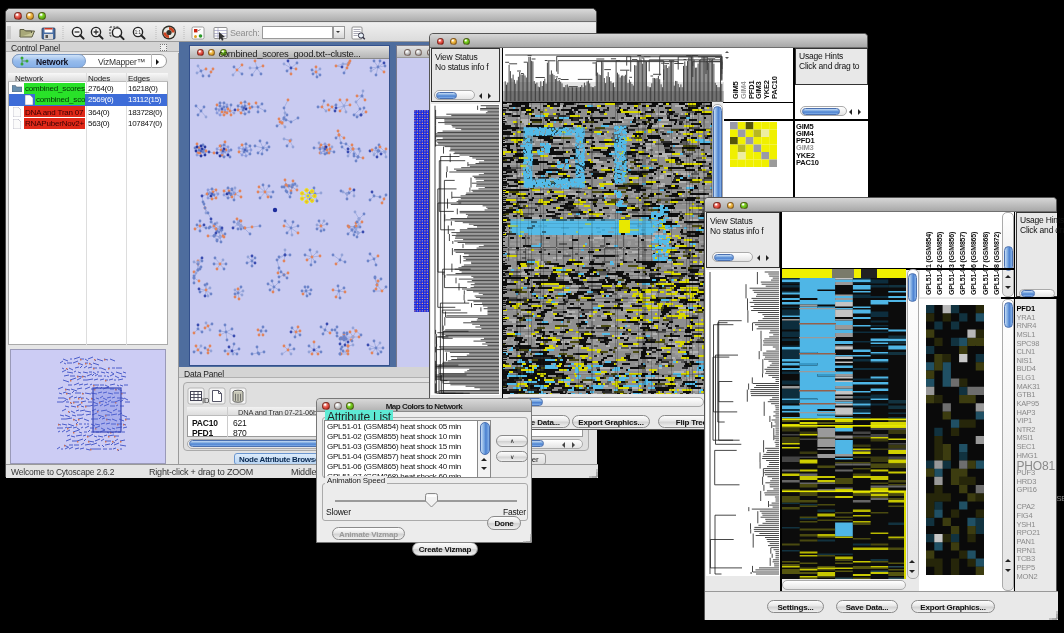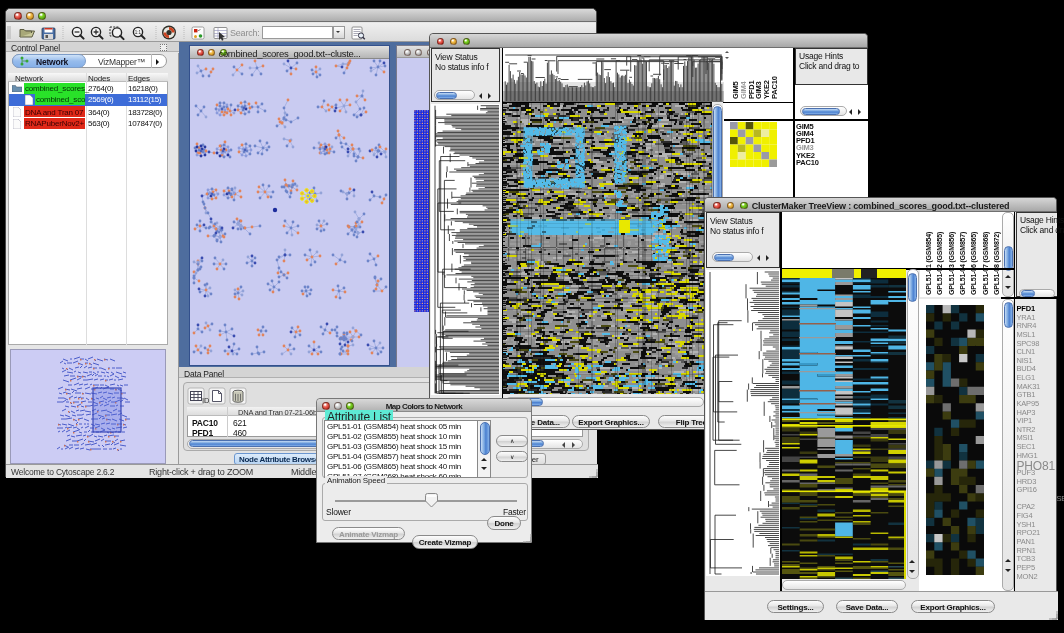--- a/index.html
+++ b/index.html
@@ -866,21 +866,21 @@
         <path d="M48.5 6.8v7M51 7v7M53.5 6.8v7" stroke="#555" stroke-width="0.8"></path>
       </svg>
 <div class="abs" style="left:181px;top:398px;width:396px;height:30px;background:#fff;border:1px solid #999;"></div>
 <div class="abs" style="left:181px;top:398px;width:396px;height:8.5px;background:linear-gradient(#f2f2f2,#ddd);border-bottom:1px solid #bbb;"></div>
 <div class="abs" style="left:221px;top:398px;width:1px;height:30px;background:#ccc;"></div>
 <div style="position:absolute;left:196px;top:387px;font-size:7.5px;color:#333;font-weight:normal;letter-spacing:-0.2px;white-space:nowrap;">ID</div>
 <div style="position:absolute;left:232px;top:398.7px;font-size:7.5px;color:#333;font-weight:normal;letter-spacing:-0.2px;white-space:nowrap;">DNA and Tran 07-21-06b.csv</div>
 <div style="position:absolute;left:186px;top:408.5px;font-size:8.5px;color:#111;font-weight:bold;letter-spacing:-0.2px;white-space:nowrap;">PAC10</div>
 <div style="position:absolute;left:227px;top:408.5px;font-size:8.5px;color:#111;font-weight:normal;letter-spacing:-0.2px;white-space:nowrap;">621</div>
 <div style="position:absolute;left:186px;top:419px;font-size:8.5px;color:#111;font-weight:bold;letter-spacing:-0.2px;white-space:nowrap;">PFD1</div>
-<div style="position:absolute;left:227px;top:419px;font-size:8.5px;color:#111;font-weight:normal;letter-spacing:-0.2px;white-space:nowrap;">460</div>
+<div style="position:absolute;left:227px;top:419px;font-size:8.5px;color:#111;font-weight:normal;letter-spacing:-0.2px;white-space:nowrap;">870</div>
 <div style="position:absolute;left:181px;top:429.5px;width:396px;height:10px;border-radius:5.0px;background:linear-gradient(#ffffff,#e4e4e4);border:1px solid #aaa"></div>
 <div style="position:absolute;left:183px;top:431px;width:355px;height:7px;border-radius:3.5px;background:linear-gradient(#c6dcf5,#6e9fdc 45%,#4a7fd0 60%,#85b2e8);border:0.5px solid #4a70b0"></div>
 <div style="position:absolute;left:556px;top:433px;width:0;height:0;border-top:3px solid transparent;border-bottom:3px solid transparent;border-right:3px solid #444;"></div>
 <div style="position:absolute;left:566px;top:433px;width:0;height:0;border-top:3px solid transparent;border-bottom:3px solid transparent;border-left:3px solid #444;"></div>
 <div class="abs" style="left:228px;top:444px;width:107px;height:12px;background:linear-gradient(#dcebfb,#b8d4f2);border:1px solid #6a96d0;border-radius:3px;"></div>
 <div style="position:absolute;left:233px;top:445.5px;font-size:8px;color:#0a2a52;font-weight:bold;letter-spacing:-0.3px;white-space:nowrap;">Node Attribute Browser</div>
 <div class="abs" style="left:340px;top:444px;width:200px;height:12px;background:linear-gradient(#f2f2f2,#ddd);border:1px solid #999;border-radius:3px;"></div>
 <div style="position:absolute;left:456px;top:445.5px;font-size:8px;color:#222;font-weight:normal;letter-spacing:-0.25px;white-space:nowrap;">Edge Attribute Browser</div>
 <div class="abs" style="left:0;top:455px;width:592px;height:14px;background:#e4e4e4;border-top:1px solid #9a9a9a;"></div>
 <div style="position:absolute;left:5px;top:458px;font-size:8.5px;color:#333;font-weight:normal;letter-spacing:-0.2px;white-space:nowrap;">Welcome to Cytoscape 2.6.2</div>
@@ -1007,21 +1007,20 @@
 <div style="position:absolute;left:7px;top:380.5px;width:60px;height:13.5px;border:1px solid #8a8a8a;border-radius:7.75px;background:linear-gradient(#fdfdfd,#e8e8e8 45%,#d2d2d2 55%,#f0f0f0);color:#111;font-size:8px;font-weight:bold;text-align:center;line-height:13.5px;letter-spacing:-0.2px;">Settings...</div>
 <div style="position:absolute;left:77px;top:380.5px;width:63px;height:13.5px;border:1px solid #8a8a8a;border-radius:7.75px;background:linear-gradient(#fdfdfd,#e8e8e8 45%,#d2d2d2 55%,#f0f0f0);color:#111;font-size:8px;font-weight:bold;text-align:center;line-height:13.5px;letter-spacing:-0.2px;">Save Data...</div>
 <div style="position:absolute;left:142px;top:380.5px;width:78px;height:13.5px;border:1px solid #8a8a8a;border-radius:7.75px;background:linear-gradient(#fdfdfd,#e8e8e8 45%,#d2d2d2 55%,#f0f0f0);color:#111;font-size:8px;font-weight:bold;text-align:center;line-height:13.5px;letter-spacing:-0.2px;">Export Graphics...</div>
 <div style="position:absolute;left:228px;top:380.5px;width:92px;height:13.5px;border:1px solid #8a8a8a;border-radius:7.75px;background:linear-gradient(#fdfdfd,#e8e8e8 45%,#d2d2d2 55%,#f0f0f0);color:#111;font-size:8px;font-weight:bold;text-align:center;line-height:13.5px;letter-spacing:-0.2px;">Flip Tree Nodes</div>
 </div>
 <div class="abs" style="left:704px;top:197px;width:353px;height:423px;background:#e9e9e9;border:1px solid #555;border-radius:4px 4px 0 0;">
 <div class="abs" style="left:0;top:0;width:100%;height:14px;background:linear-gradient(#d6d6d6,#a8a8a8);border-bottom:1px solid #707070;border-radius:4px 4px 0 0;"></div>
 <div style="position:absolute;left:8.0px;top:3.5px;width:7.5px;height:7.5px;border-radius:50%;background:radial-gradient(circle at 35% 28%, #ffffff 8%, #ee6a5e 35%, #bf2218 85%);border:0.5px solid rgba(60,30,20,0.55)"></div>
       <div style="position:absolute;left:21.6px;top:3.5px;width:7.5px;height:7.5px;border-radius:50%;background:radial-gradient(circle at 35% 28%, #ffffff 8%, #f5bf4f 35%, #c88f1a 85%);border:0.5px solid rgba(60,30,20,0.55)"></div>
       <div style="position:absolute;left:35.2px;top:3.5px;width:7.5px;height:7.5px;border-radius:50%;background:radial-gradient(circle at 35% 28%, #ffffff 8%, #7ed321 35%, #4e9c10 85%);border:0.5px solid rgba(60,30,20,0.55)"></div>
-<div style="position:absolute;left:0px;top:3px;font-size:9px;color:#1a1a1a;font-weight:bold;letter-spacing:-0.2px;white-space:nowrap;width:100%;text-align:center;">ClusterMaker TreeView : combined_scores_good.txt--clustered</div>
 <div class="abs" style="left:75px;top:14px;width:234px;height:56px;background:#fff;"></div>
 <div class="abs" style="left:215px;top:14px;width:94px;height:85px;background:#fff;"></div>
 <div class="abs" style="left:1px;top:14px;width:74px;height:56px;background:#e8e8e8;border:1px solid #333;">
 <div style="position:absolute;left:3px;top:3px;font-size:8.5px;color:#111;font-weight:normal;letter-spacing:-0.2px;white-space:nowrap;">View Status</div>
 <div style="position:absolute;left:3px;top:13px;font-size:8.5px;color:#111;font-weight:normal;letter-spacing:-0.2px;white-space:nowrap;">No status info f</div>
 <div style="position:absolute;left:5px;top:39px;width:41px;height:10px;border-radius:5.0px;background:linear-gradient(#ffffff,#e4e4e4);border:1px solid #aaa"></div>
 <div style="position:absolute;left:7px;top:40.5px;width:20px;height:7px;border-radius:3.5px;background:linear-gradient(#c6dcf5,#6e9fdc 45%,#4a7fd0 60%,#85b2e8);border:0.5px solid #4a70b0"></div>
 <div style="position:absolute;left:50px;top:41.5px;width:0;height:0;border-top:3.2px solid transparent;border-bottom:3.2px solid transparent;border-right:3.2px solid #222;"></div>
 <div style="position:absolute;left:59px;top:41.5px;width:0;height:0;border-top:3.2px solid transparent;border-bottom:3.2px solid transparent;border-left:3.2px solid #222;"></div>
 </div>
@@ -1166,18 +1165,18 @@
 <div class="abs" style="left:5px;top:84px;width:206px;height:37.5px;border:1px solid #aaa;border-radius:3px;"></div>
 <div style="position:absolute;left:8px;top:77px;font-size:8px;color:#222;font-weight:normal;letter-spacing:-0.2px;white-space:nowrap;background:#ececec;padding:0 2px;">Animation Speed</div>
 <div class="abs" style="left:18px;top:101px;width:182px;height:1.5px;background:#9a9a9a;"></div>
 <svg class="abs" style="left:107px;top:94px" width="15" height="15">
         <path d="M1.5 2.5 A2 2 0 0 1 3.5 0.5 H11.5 A2 2 0 0 1 13.5 2.5 V8 L7.5 14 L1.5 8 Z" fill="#f2f2f2" stroke="#8a8a8a" stroke-width="1"></path>
         <path d="M3 3 H12" stroke="#fff" stroke-width="1.5"></path>
       </svg>
 <div style="position:absolute;left:9px;top:107.5px;font-size:8.5px;color:#111;font-weight:normal;letter-spacing:-0.2px;white-space:nowrap;">Slower</div>
 <div style="position:absolute;left:186px;top:107.5px;font-size:8.5px;color:#111;font-weight:normal;letter-spacing:-0.2px;white-space:nowrap;">Faster</div>
 <div style="position:absolute;left:15px;top:127.5px;width:73px;height:13.5px;border:1px solid #8a8a8a;border-radius:7.75px;background:linear-gradient(#fdfdfd,#e8e8e8 45%,#d2d2d2 55%,#f0f0f0);color:#9a9a9a;font-size:8px;font-weight:bold;text-align:center;line-height:13.5px;letter-spacing:-0.2px;">Animate Vizmap</div>
-<div style="position:absolute;left:95px;top:136px;width:66px;height:13.5px;border:1px solid #8a8a8a;border-radius:7.75px;background:linear-gradient(#fdfdfd,#e8e8e8 45%,#d2d2d2 55%,#f0f0f0);color:#111;font-size:8px;font-weight:bold;text-align:center;line-height:13.5px;letter-spacing:-0.2px;">Create Vizmap</div>
+<div style="position:absolute;left:95px;top:143px;width:66px;height:13.5px;border:1px solid #8a8a8a;border-radius:7.75px;background:linear-gradient(#fdfdfd,#e8e8e8 45%,#d2d2d2 55%,#f0f0f0);color:#111;font-size:8px;font-weight:bold;text-align:center;line-height:13.5px;letter-spacing:-0.2px;">Create Vizmap</div>
 <div style="position:absolute;left:170px;top:117px;width:34px;height:13.5px;border:1px solid #8a8a8a;border-radius:7.75px;background:linear-gradient(#fdfdfd,#e8e8e8 45%,#d2d2d2 55%,#f0f0f0);color:#111;font-size:8px;font-weight:bold;text-align:center;line-height:13.5px;letter-spacing:-0.2px;">Done</div>
 <svg class="abs" style="left:206px;top:135px" width="9" height="9">
         <path d="M8 0V8H0M8 3V8H3M8 6V8H6" stroke="#999" fill="none"></path>
       </svg>
 </div>
 </div>
 </body></html>

